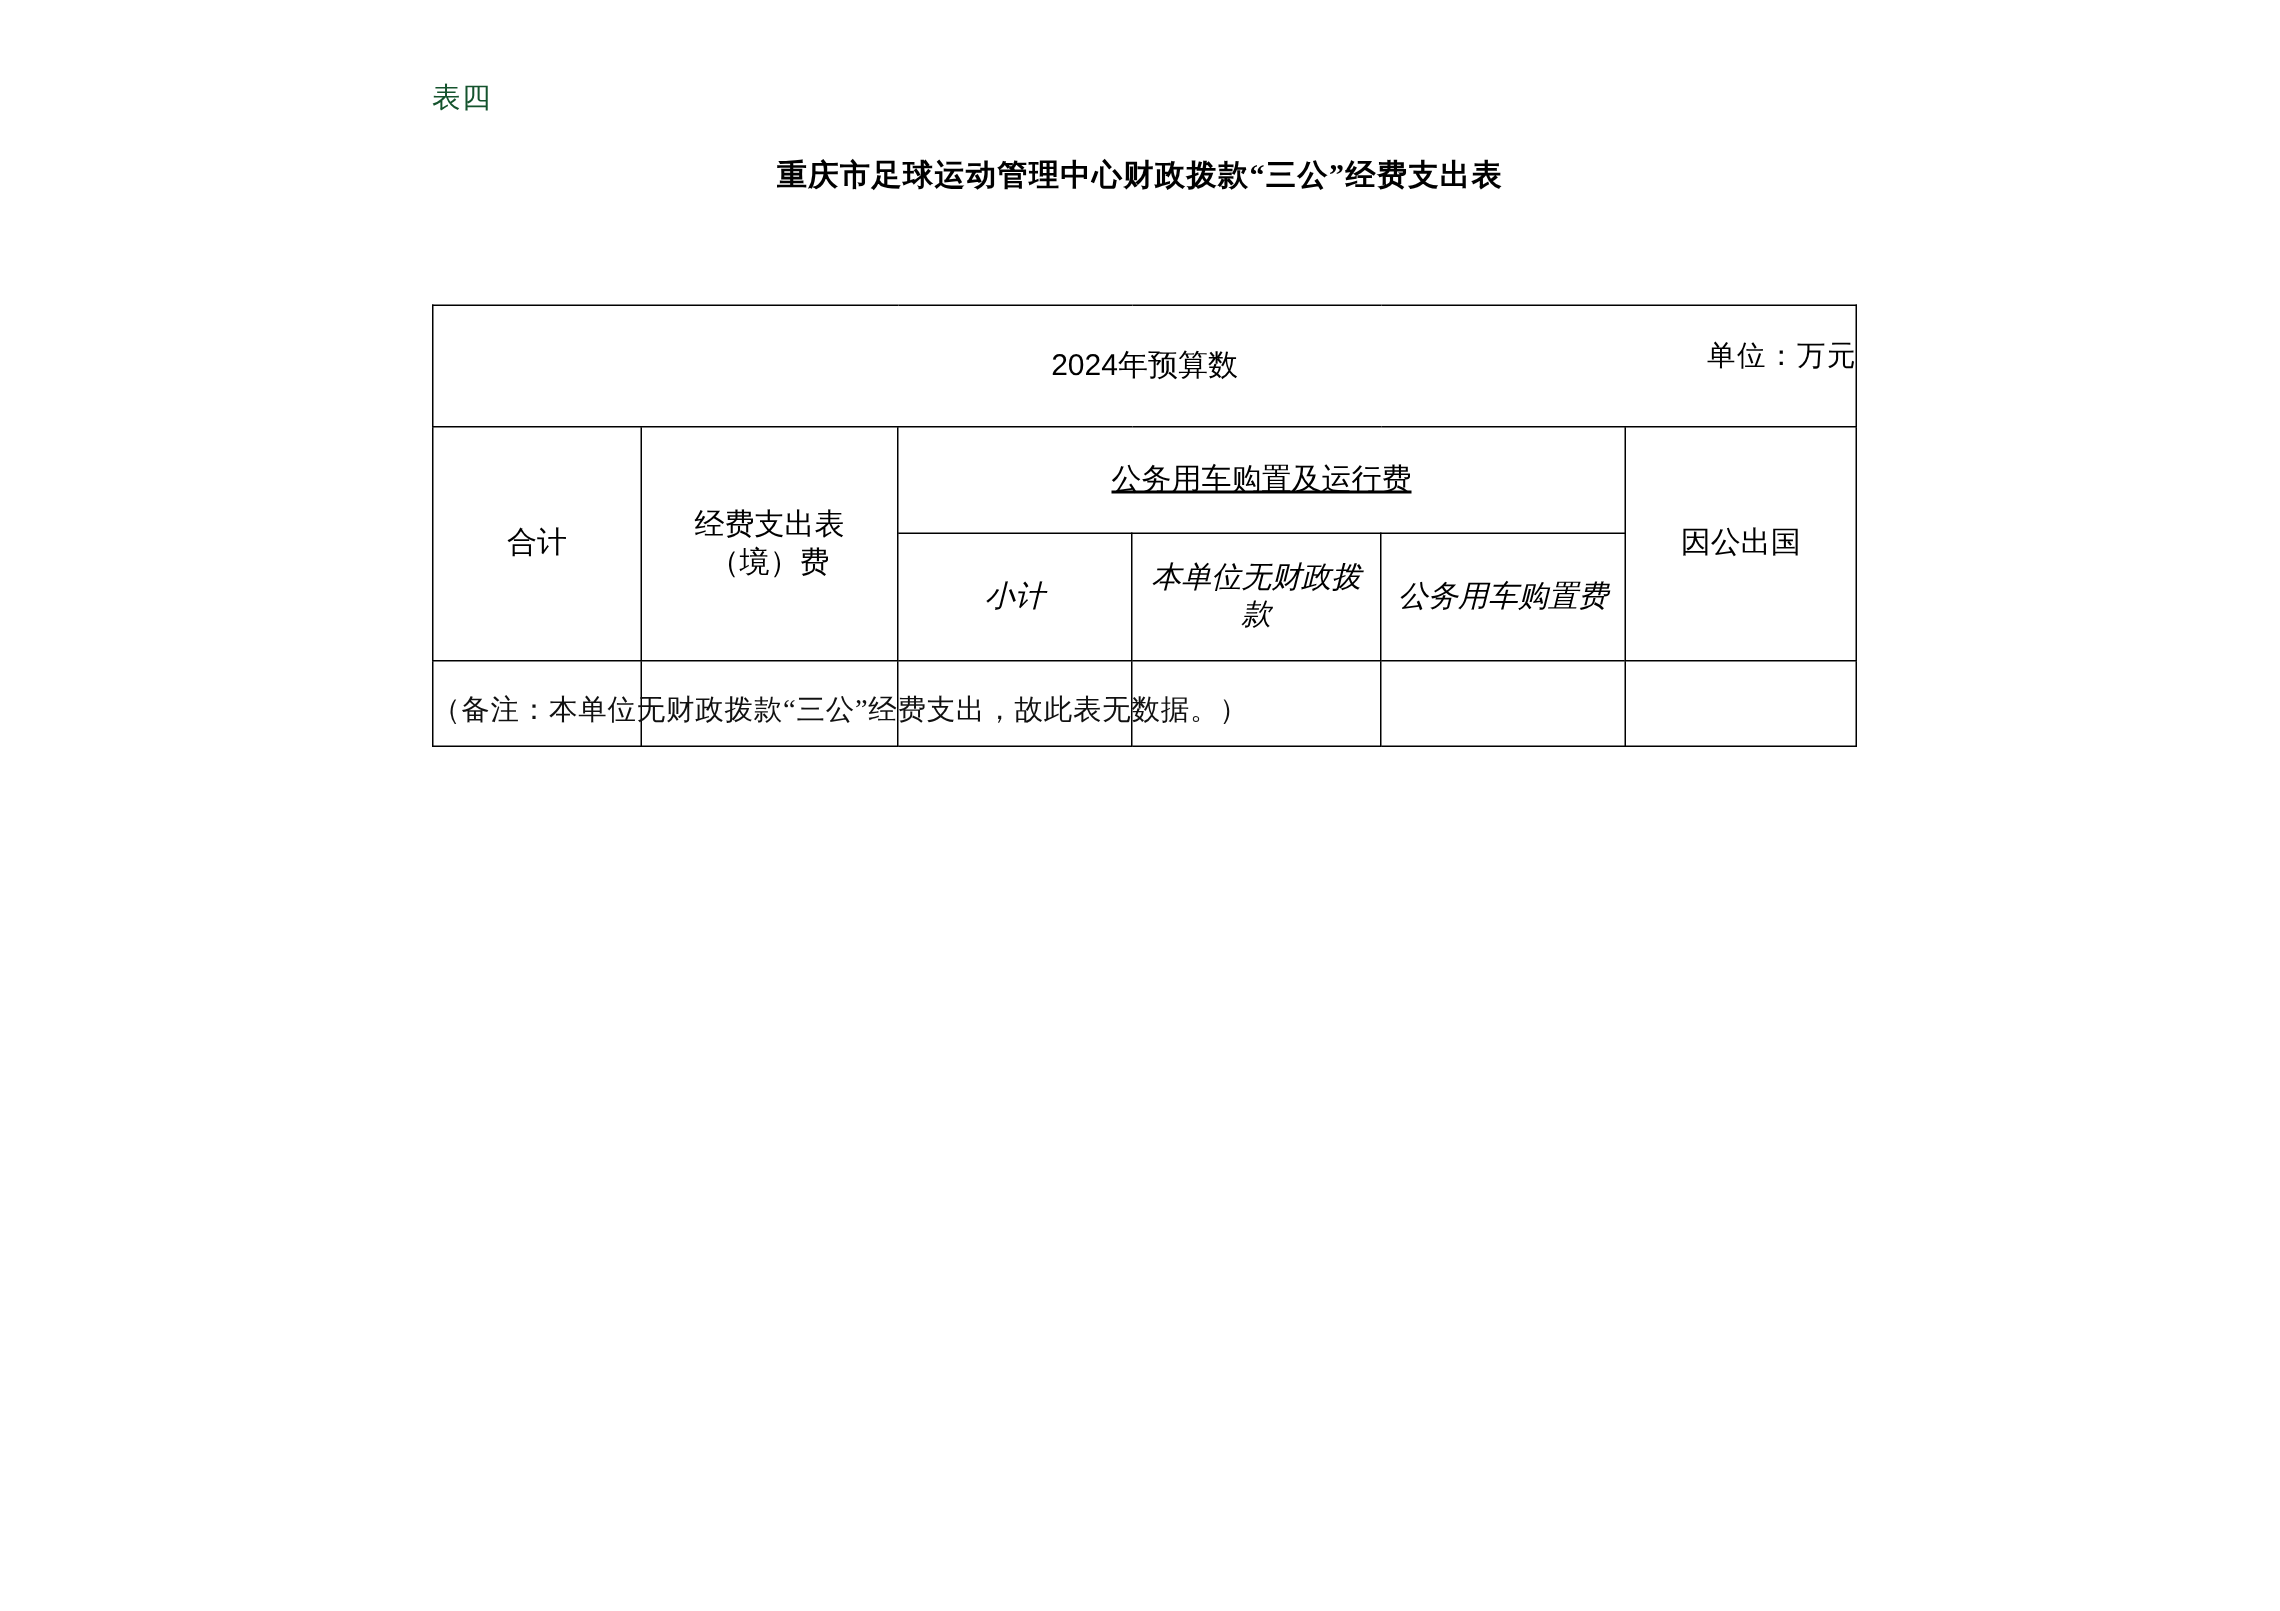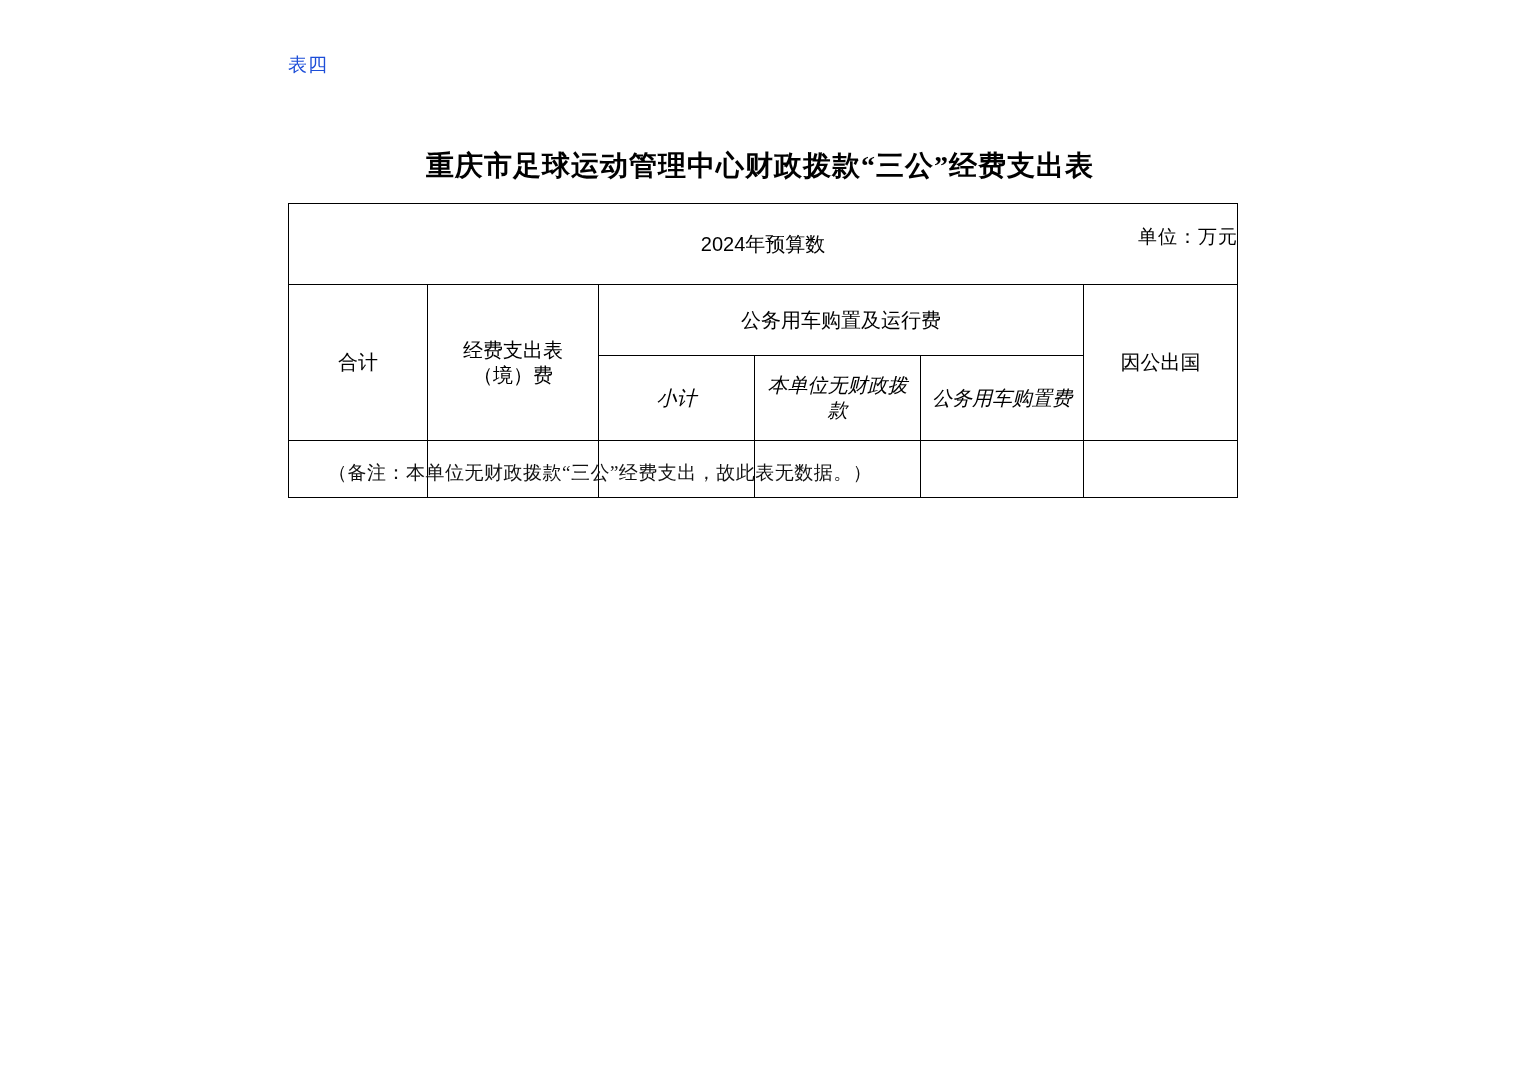--- a/index.html
+++ b/index.html
@@ -20,35 +20,34 @@
     width: 1520px;
     height: 1074px;
   }
   .corner-label {
     position: absolute;
     left: 288px;
     top: 52px;
     font-family: "Liberation Serif", serif;
     font-size: 19px;
     letter-spacing: 1px;
-    color: #1d4ed8;
+    color: #14532d;
     text-align: center;
   }
   .doc-title {
     position: absolute;
     left: 0;
     right: 0;
     top: 103px;
     text-align: center;
     font-family: "Liberation Serif", serif;
     font-weight: bold;
-    font-size: 28px;
+    font-size: 20px;
     letter-spacing: 1px;
     color: #000;
-    margin-top: 44px;
   }
   .unit-note {
     position: absolute;
     right: 282px;
     top: 176px;
     font-family: "Liberation Serif", serif;
     font-size: 19px;
     letter-spacing: 1px;
     margin-top: 48px;
   }
@@ -73,37 +72,37 @@
   td.head-main {
     height: 72px;
     font-size: 21px;
   }
   td.col-head {
     height: 138px;
     font-size: 20px;
   }
   td.group-head {
     height: 62px;
+    text-decoration: underline;
   }
   td.sub-head {
     height: 76px;
     font-style: italic;
   }
   td.data-cell {
     height: 48px;
   }
   .footnote {
     position: absolute;
     left: 288px;
     top: 460px;
     font-family: "Liberation Serif", serif;
     font-size: 19px;
     letter-spacing: 0.5px;
     color: #111;
-    padding-left: 40px;
   }
 </style>
 </head>
 <body>
 
 <div class="page">
 
   <div class="corner-label">表四</div>
 
   <div class="doc-title">重庆市足球运动管理中心财政拨款“三公”经费支出表</div>

